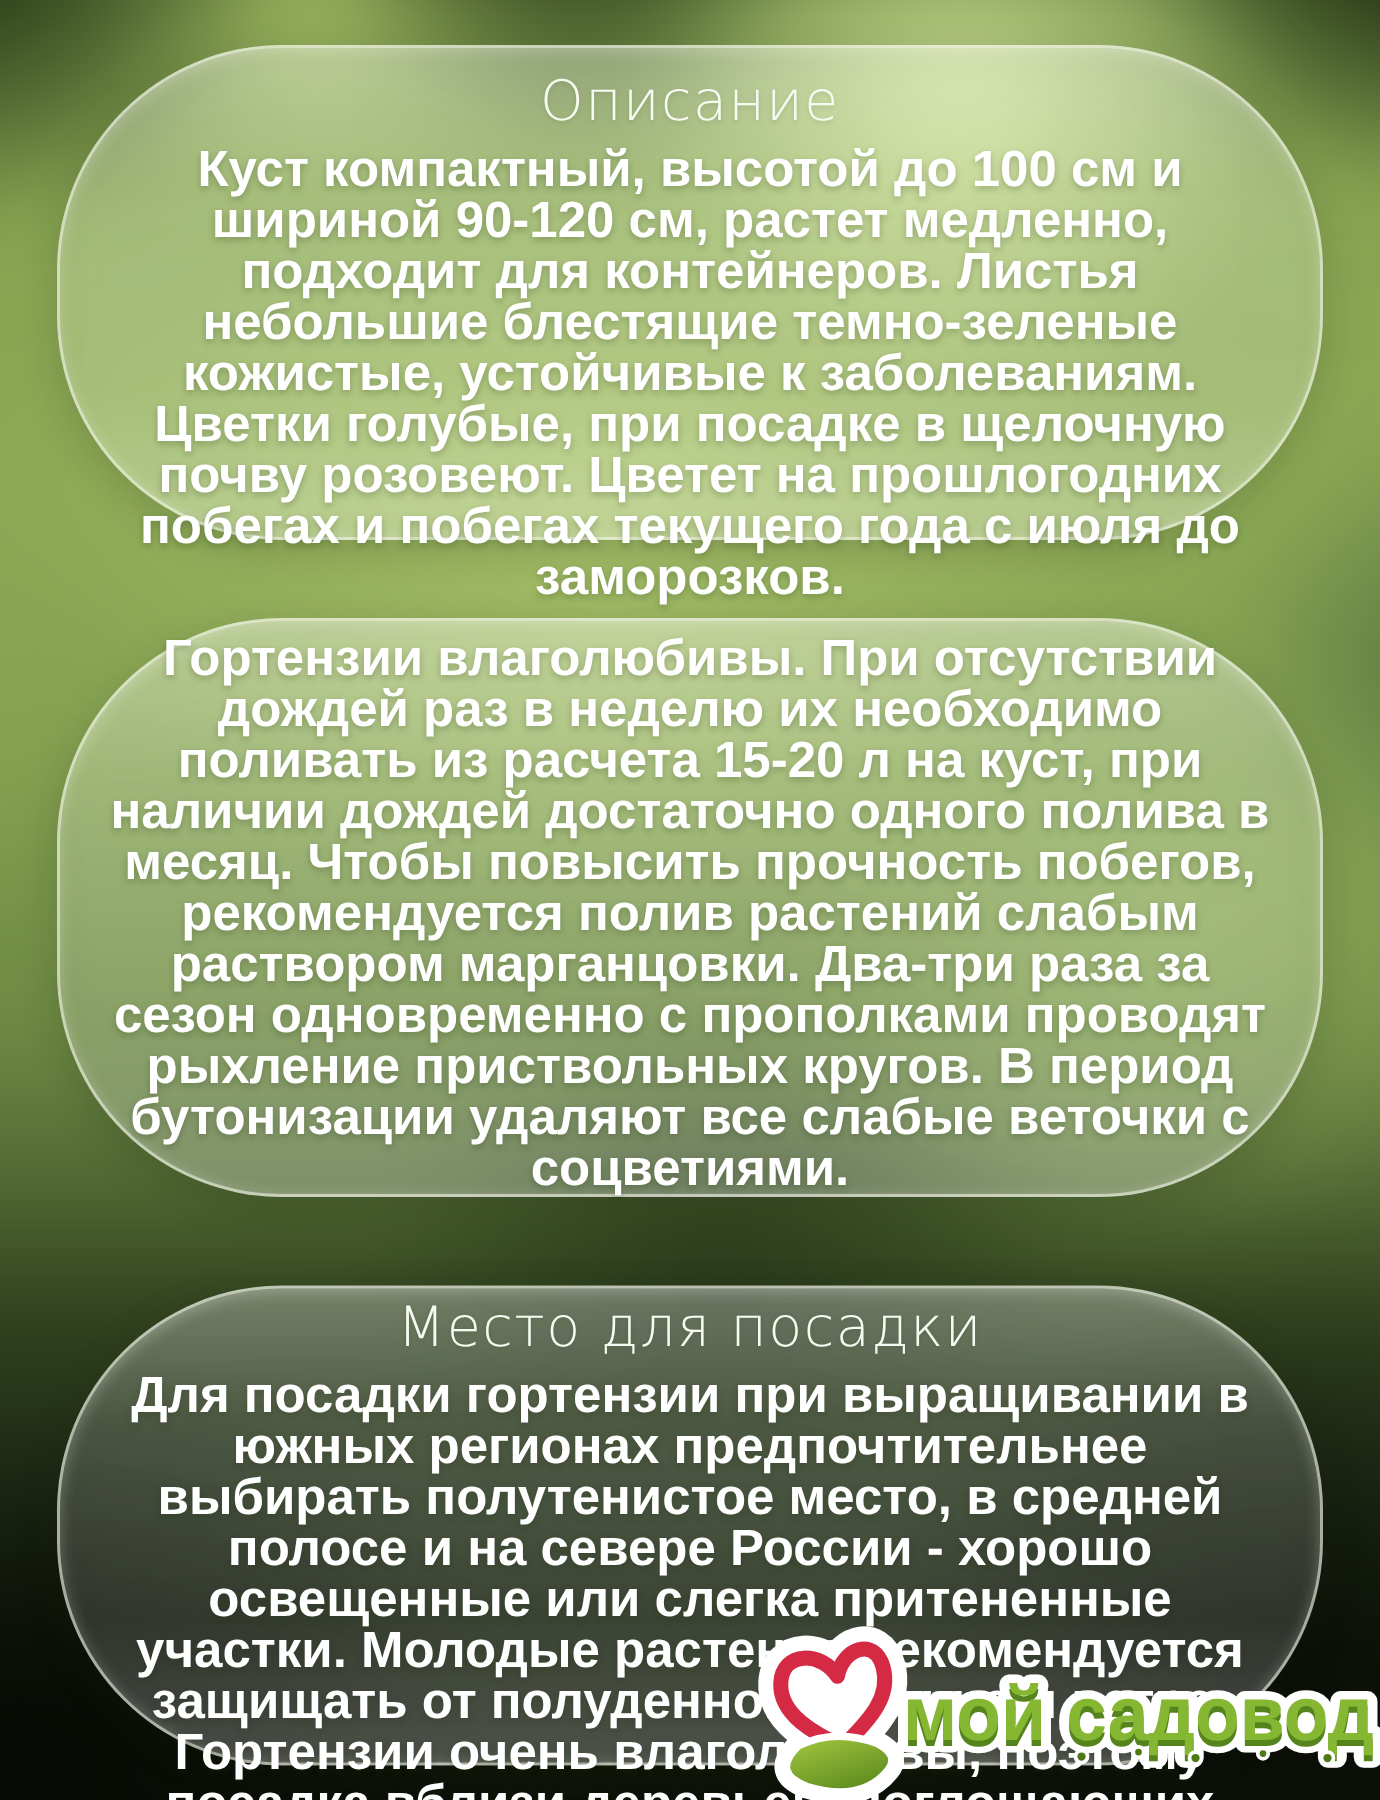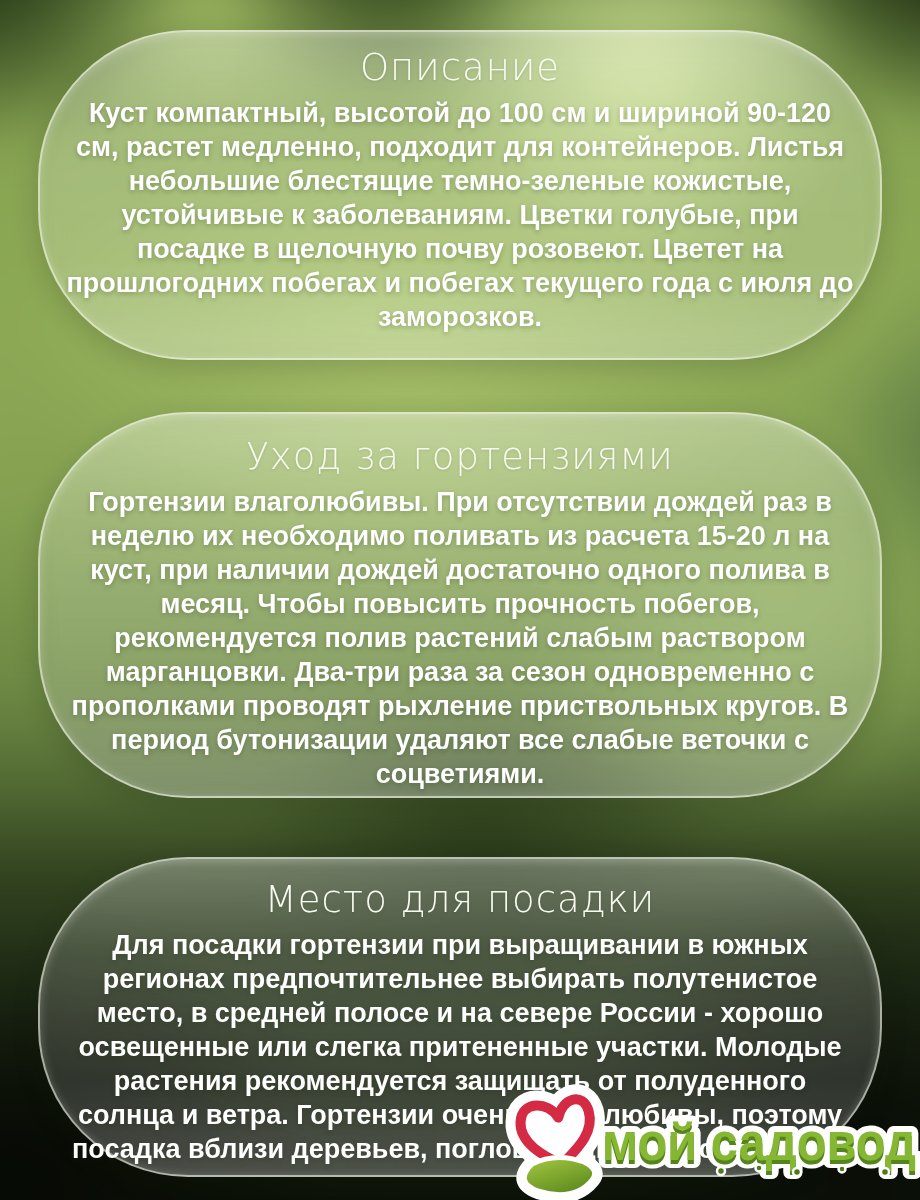--- a/index.html
+++ b/index.html
@@ -46,29 +46,29 @@
     margin-top:15px;
     font-family:"DejaVu Sans",sans-serif;
     font-weight:200;
     font-size:37px;line-height:1.12;
     letter-spacing:1px;
     color:#f7faf0;text-align:center;
     text-shadow:0 1px 3px rgba(40,60,20,.15);
   }
   .panel-body{
     margin-top:8px;padding:0 26px;
-    font-weight:700;font-size:27px;line-height:34px;
+    font-weight:700;font-size:34px;line-height:34px;
     color:#ffffff;text-align:center;
     text-shadow:0 2px 5px rgba(30,50,15,.28);
   }
   #panel-1{top:30px;height:330px;}
   #panel-2{top:412px;height:386px;}
   #panel-2 .panel-title{margin-top:22px;}
   #panel-3{top:857px;height:320px;}
-  #panel-3 .panel-title{margin-top:20px;}
+  #panel-3 .panel-title{margin-top:5px;}
   
   .logo{
     position:absolute;left:496px;top:1064px;width:430px;height:136px;
     z-index:5;
   }
   .logo text{
     font-family:"Liberation Sans",sans-serif;
     font-weight:bold;font-size:51px;
   }
   .t-stroke{fill:#ffffff;stroke:#ffffff;stroke-width:14;stroke-linejoin:round;}
@@ -79,21 +79,20 @@
 <body>
 
 <div class="bg"></div>
 
 <section class="panel" id="panel-1">
   <div class="panel-title">Описание</div>
   <div class="panel-body">Куст компактный, высотой до 100 см и шириной 90-120 см, растет медленно, подходит для контейнеров. Листья небольшие блестящие темно-зеленые кожистые, устойчивые к заболеваниям. Цветки голубые, при посадке в щелочную почву розовеют. Цветет на прошлогодних побегах и побегах текущего года с июля до заморозков.</div>
 </section>
 
 <section class="panel" id="panel-2">
-  <div class="panel-title">Уход за гортензиями</div>
   <div class="panel-body">Гортензии влаголюбивы. При отсутствии дождей раз в неделю их необходимо поливать из расчета 15-20 л на куст, при наличии дождей достаточно одного полива в месяц. Чтобы повысить прочность побегов, рекомендуется полив растений слабым раствором марганцовки. Два-три раза за сезон одновременно с прополками проводят рыхление приствольных кругов. В период бутонизации удаляют все слабые веточки с соцветиями.</div>
 </section>
 
 <section class="panel" id="panel-3">
   <div class="panel-title">Место для посадки</div>
   <div class="panel-body">Для посадки гортензии при выращивании в южных регионах предпочтительнее выбирать полутенистое место, в средней полосе и на севере России - хорошо освещенные или слегка притененные участки. Молодые растения рекомендуется защищать от полуденного солнца и ветра. Гортензии очень влаголюбивы, поэтому посадка вблизи деревьев, поглощающих много влаги, дл</div>
 </section>
 
 <svg class="logo" viewBox="0 0 430 136">
   <defs>

